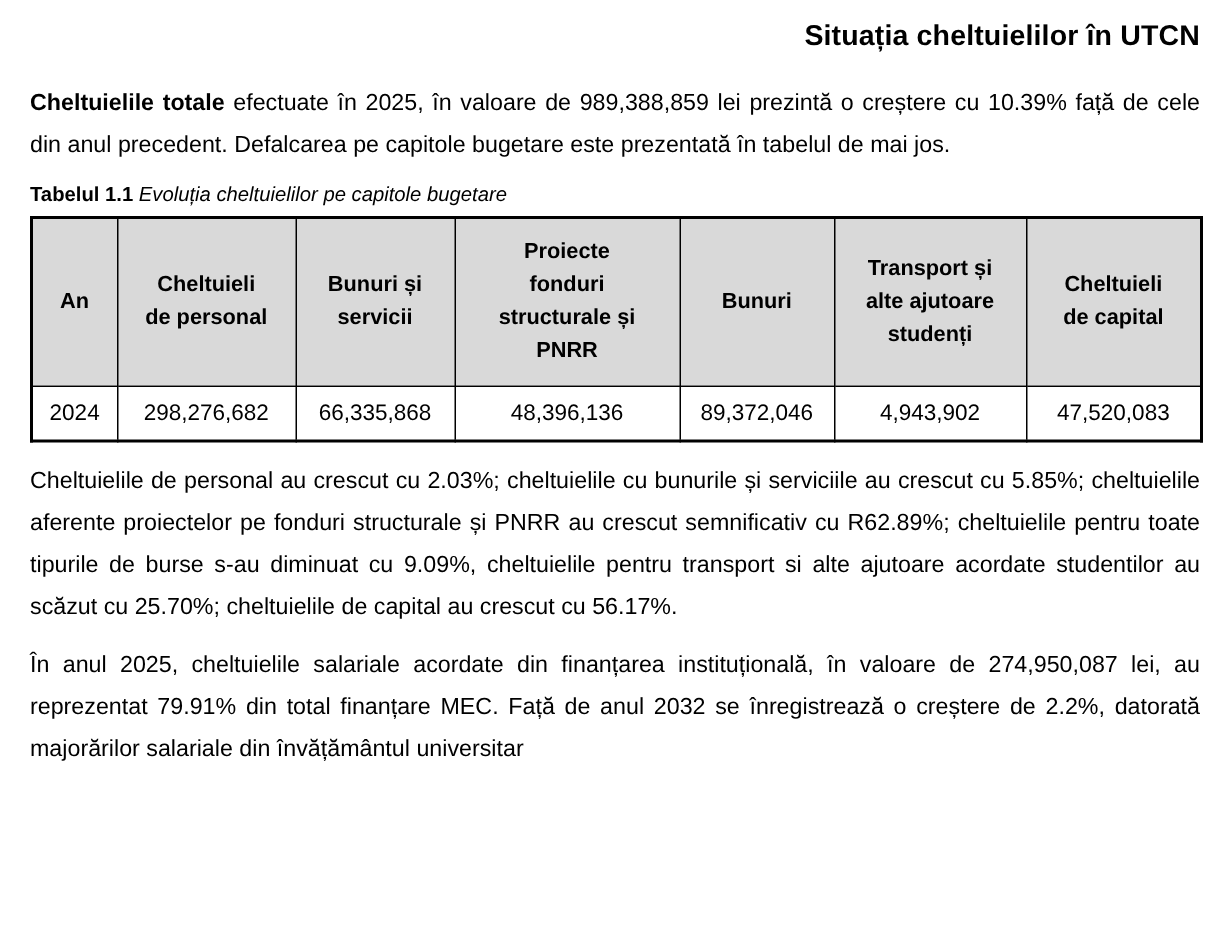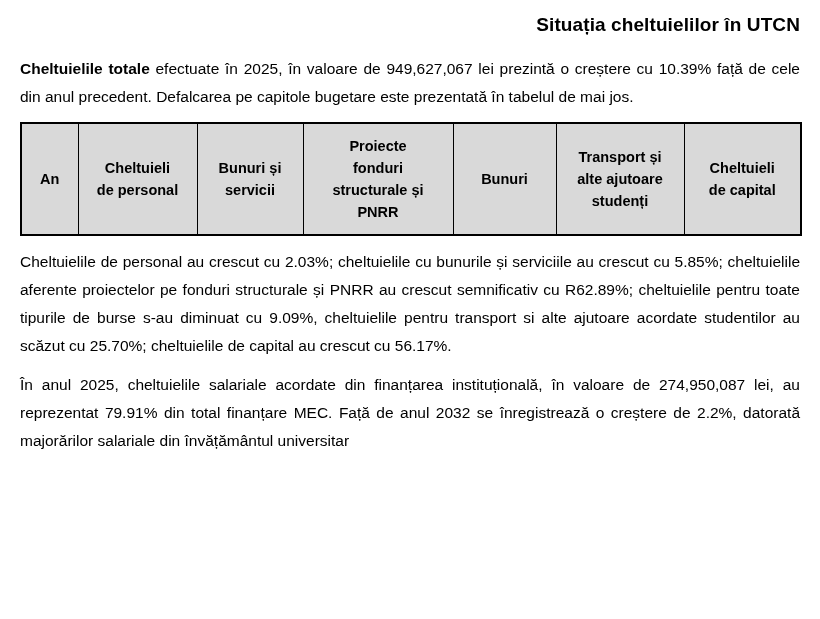--- a/index.html
+++ b/index.html
@@ -59,22 +59,23 @@
     background: #ffffff;
   }
 </style>
 </head>
 <body>
 
 <main class="page">
 
   <h1 class="doc-title">Situația cheltuielilor în UTCN</h1>
 
-  <p class="para"><span class="lead">Cheltuielile totale</span><span> efectuate în 2025, în valoare de 949,627,067 lei prezintă o creștere cu 10.39% față de cele din anul precedent. Defalcarea pe capitole bugetare este prezentată în tabelul de mai jos.</span></p>
+  <p class="para"><span class="lead">Cheltuielile totale</span><span> efectuate în 2025, în valoare de 989,388,859 lei prezintă o creștere cu 10.39% față de cele din anul precedent. Defalcarea pe capitole bugetare este prezentată în tabelul de mai jos.</span></p>
 
+  <div class="caption"><span class="cap-label">Tabelul 1.1 </span><span class="cap-text">Evoluția cheltuielilor pe capitole bugetare</span></div>
 
   <table class="expenses">
     <colgroup>
       <col style="width:57px">
       <col style="width:119px">
       <col style="width:106px">
       <col style="width:150px">
       <col style="width:103px">
       <col style="width:128px">
       <col style="width:117px">
@@ -92,20 +93,29 @@
 PNRR</th>
         <th>Bunuri</th>
         <th>Transport și
 alte ajutoare
 studenți</th>
         <th>Cheltuieli
 de capital</th>
       </tr>
     </thead>
     <tbody>
+      <tr>
+        <td>2024</td>
+        <td>298,276,682</td>
+        <td>66,335,868</td>
+        <td>48,396,136</td>
+        <td>89,372,046</td>
+        <td>4,943,902</td>
+        <td>47,520,083</td>
+      </tr>
     </tbody>
   </table>
 
   <p class="para">Cheltuielile de personal au crescut cu 2.03%; cheltuielile cu bunurile și serviciile au crescut cu 5.85%; cheltuielile aferente proiectelor pe fonduri structurale și PNRR au crescut semnificativ cu R62.89%; cheltuielile pentru toate tipurile de burse s-au diminuat cu 9.09%, cheltuielile pentru transport si alte ajutoare acordate studentilor au scăzut cu 25.70%; cheltuielile de capital au crescut cu 56.17%.</p>
 
   <p class="para">În anul 2025, cheltuielile salariale acordate din finanțarea instituțională, în valoare de 274,950,087 lei, au reprezentat 79.91% din total finanțare MEC. Față de anul 2032 se înregistrează o creștere de 2.2%, datorată majorărilor salariale din învățământul universitar</p>
 
 </main>
 
 </body></html>

